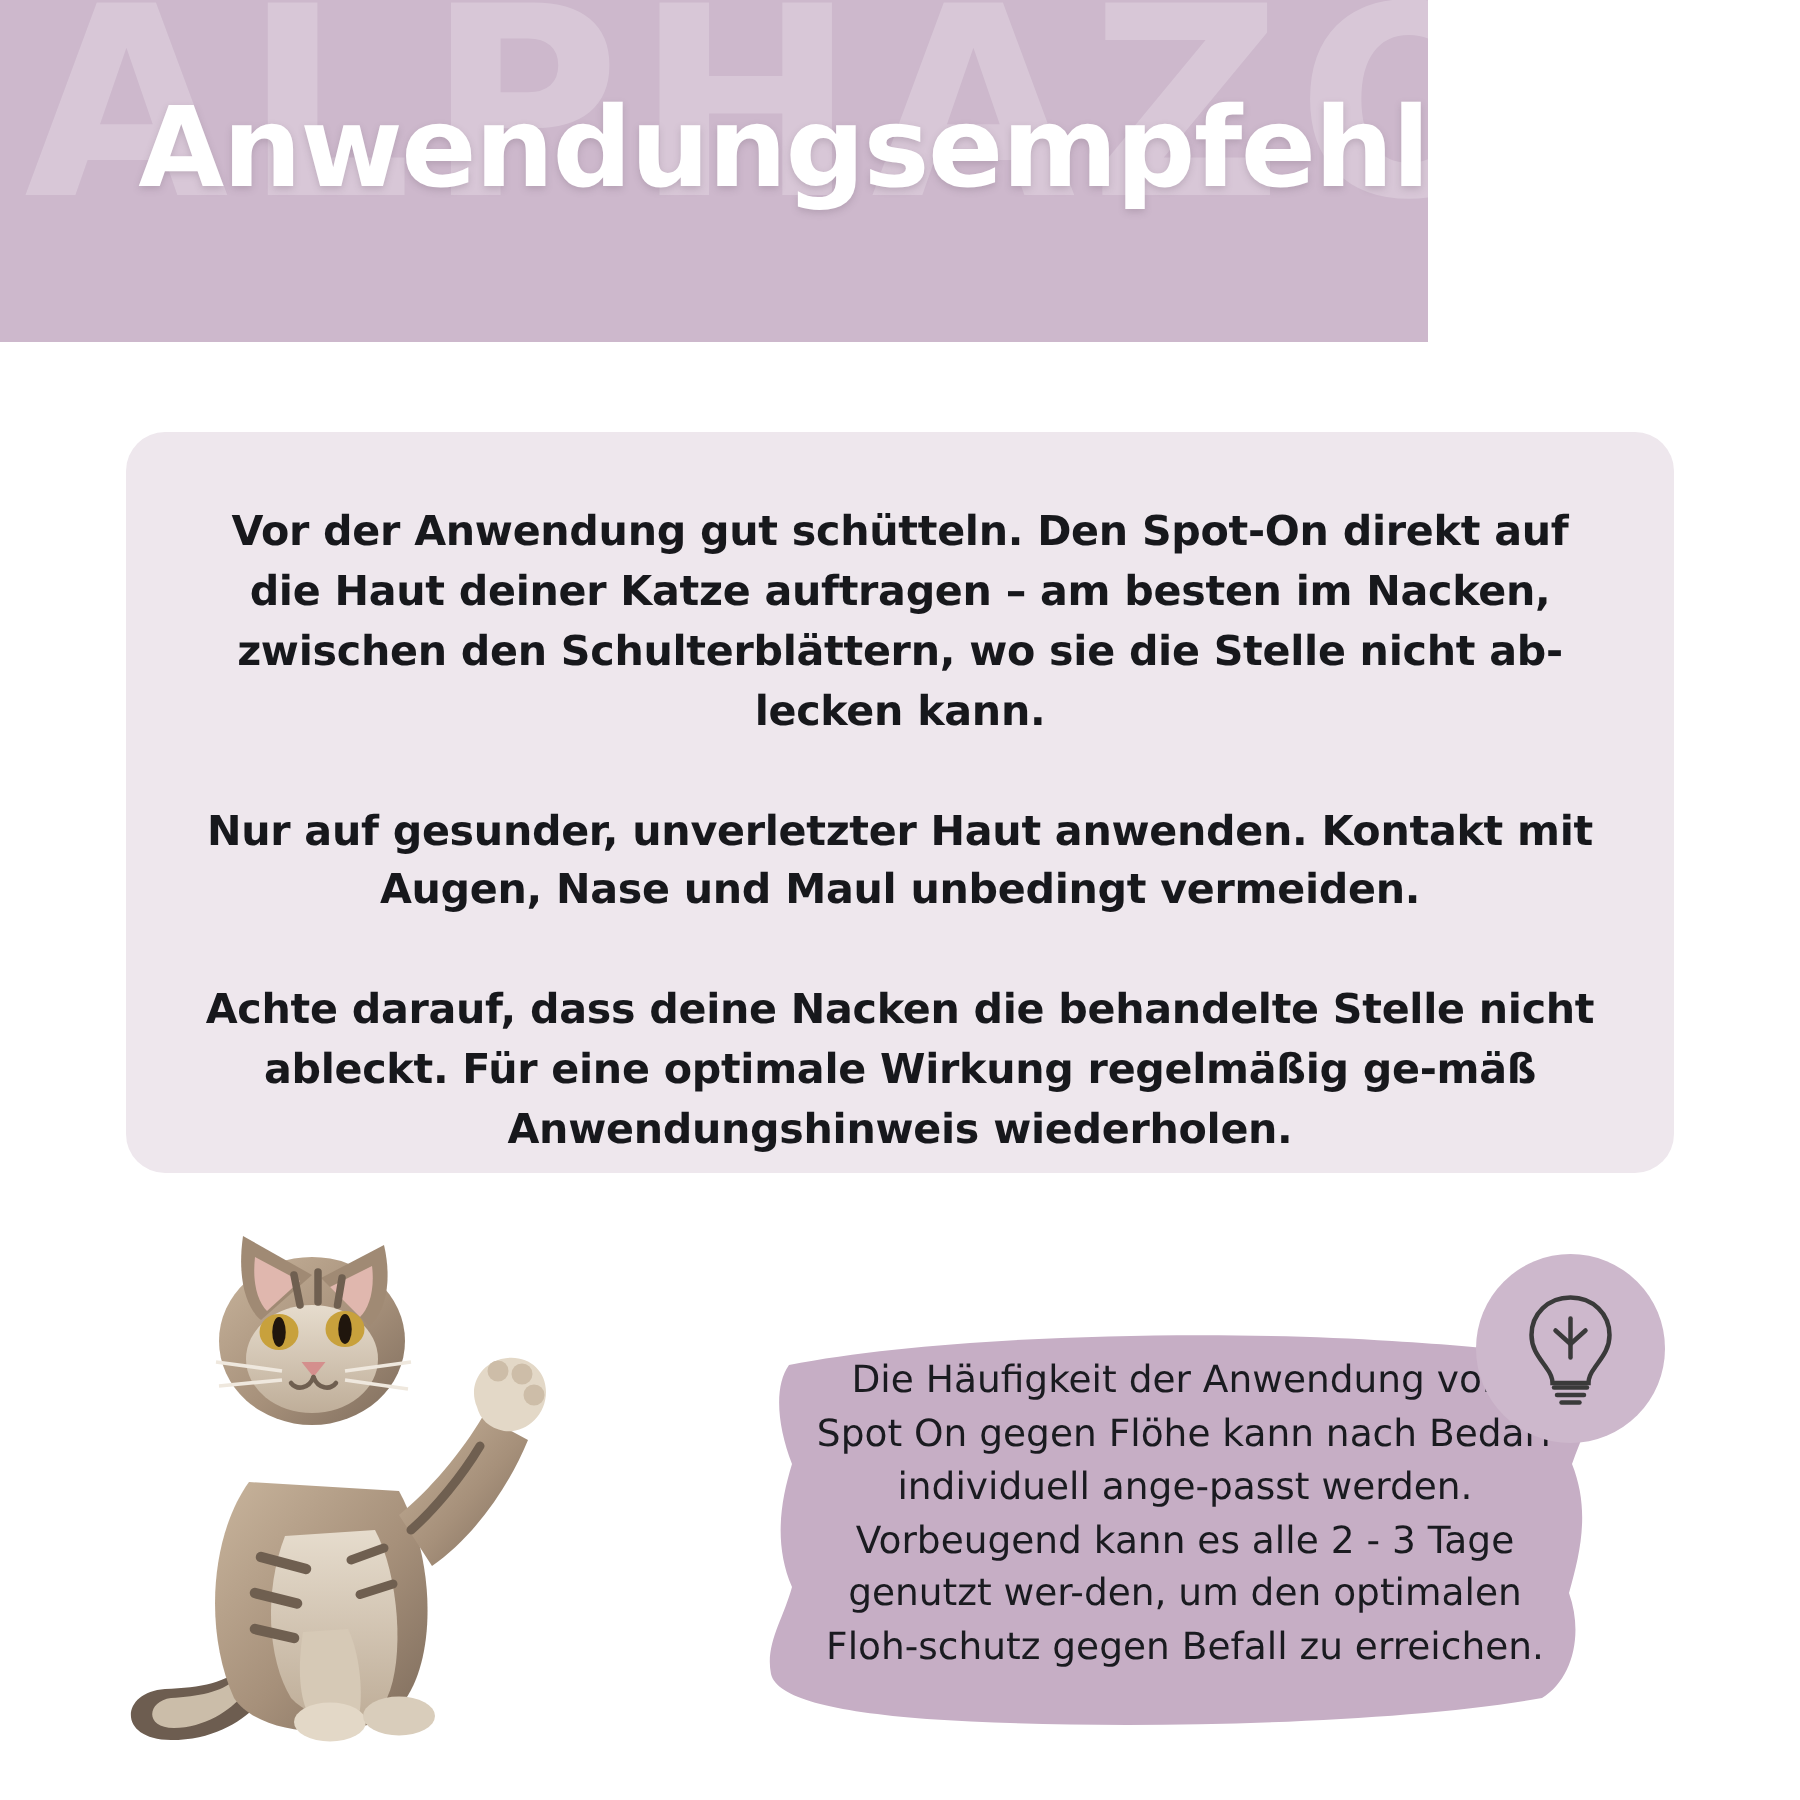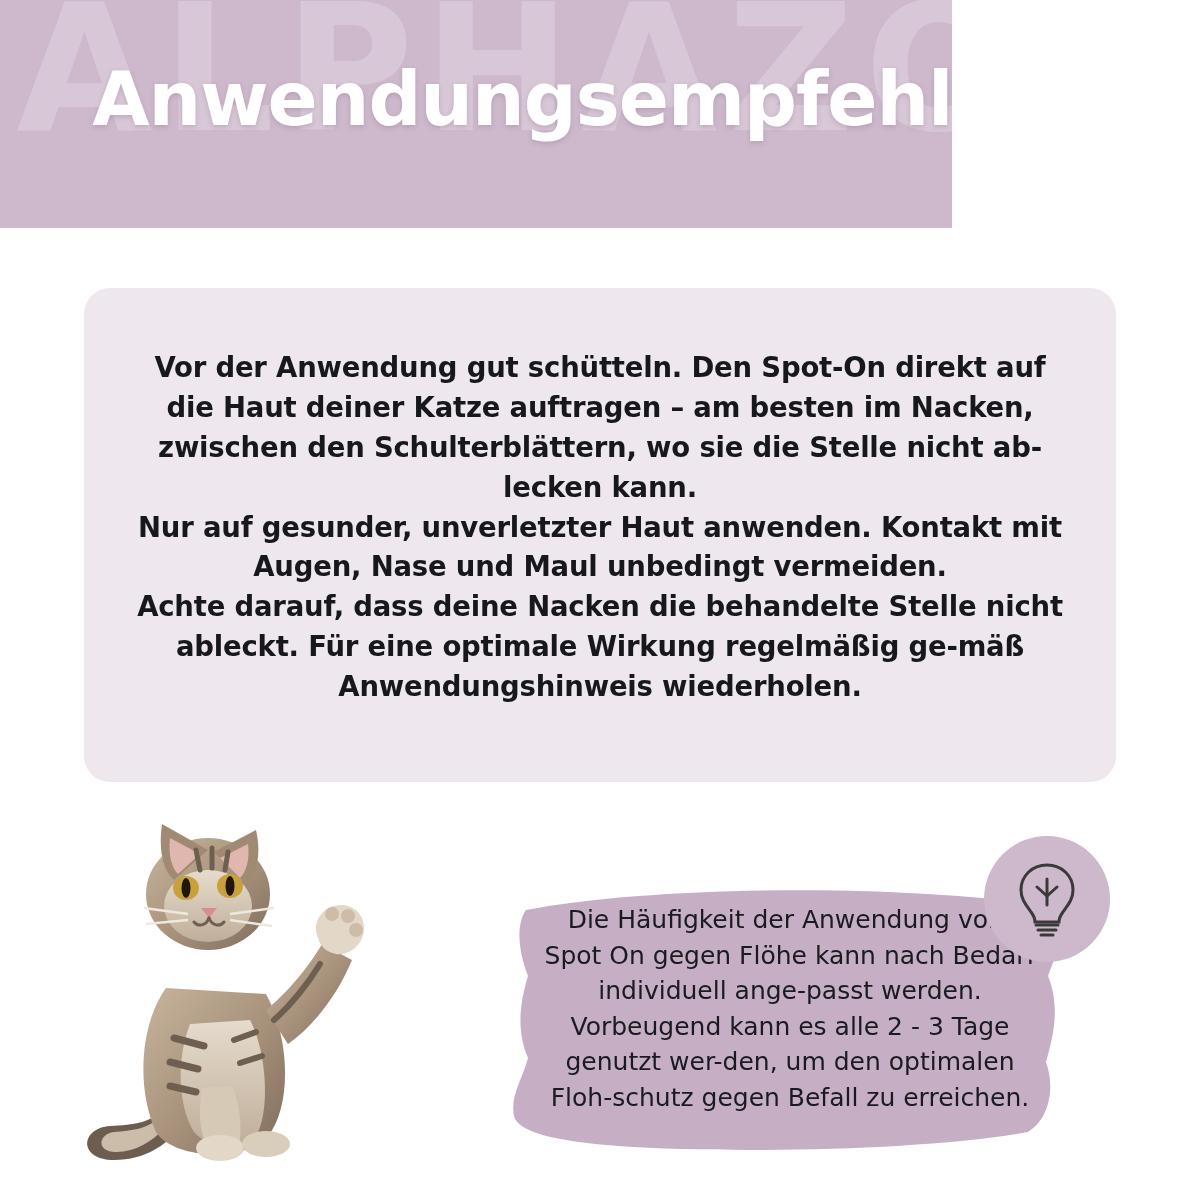--- a/index.html
+++ b/index.html
@@ -57,32 +57,33 @@
   
   .card {
     position: absolute;
     left: 84px;
     top: 288px;
     width: 1032px;
     height: 494px;
     background: #eee7ed;
     border-radius: 26px;
     box-sizing: border-box;
-    padding: 60px 46px 0 46px;
+    padding: 47px 46px 0 46px;
   }
   .card p {
     margin: 0;
     text-align: center;
     font-size: 27.5px;
     font-weight: 700;
     line-height: 1.45;
     color: #17181c;
     letter-spacing: -0.2px;
   }
   .card p + p {
+    margin-top: 40px;
   }
 
   
   .cat-photo {
     position: absolute;
     left: 70px;
     top: 788px;
     width: 310px;
     height: 382px;
   }

